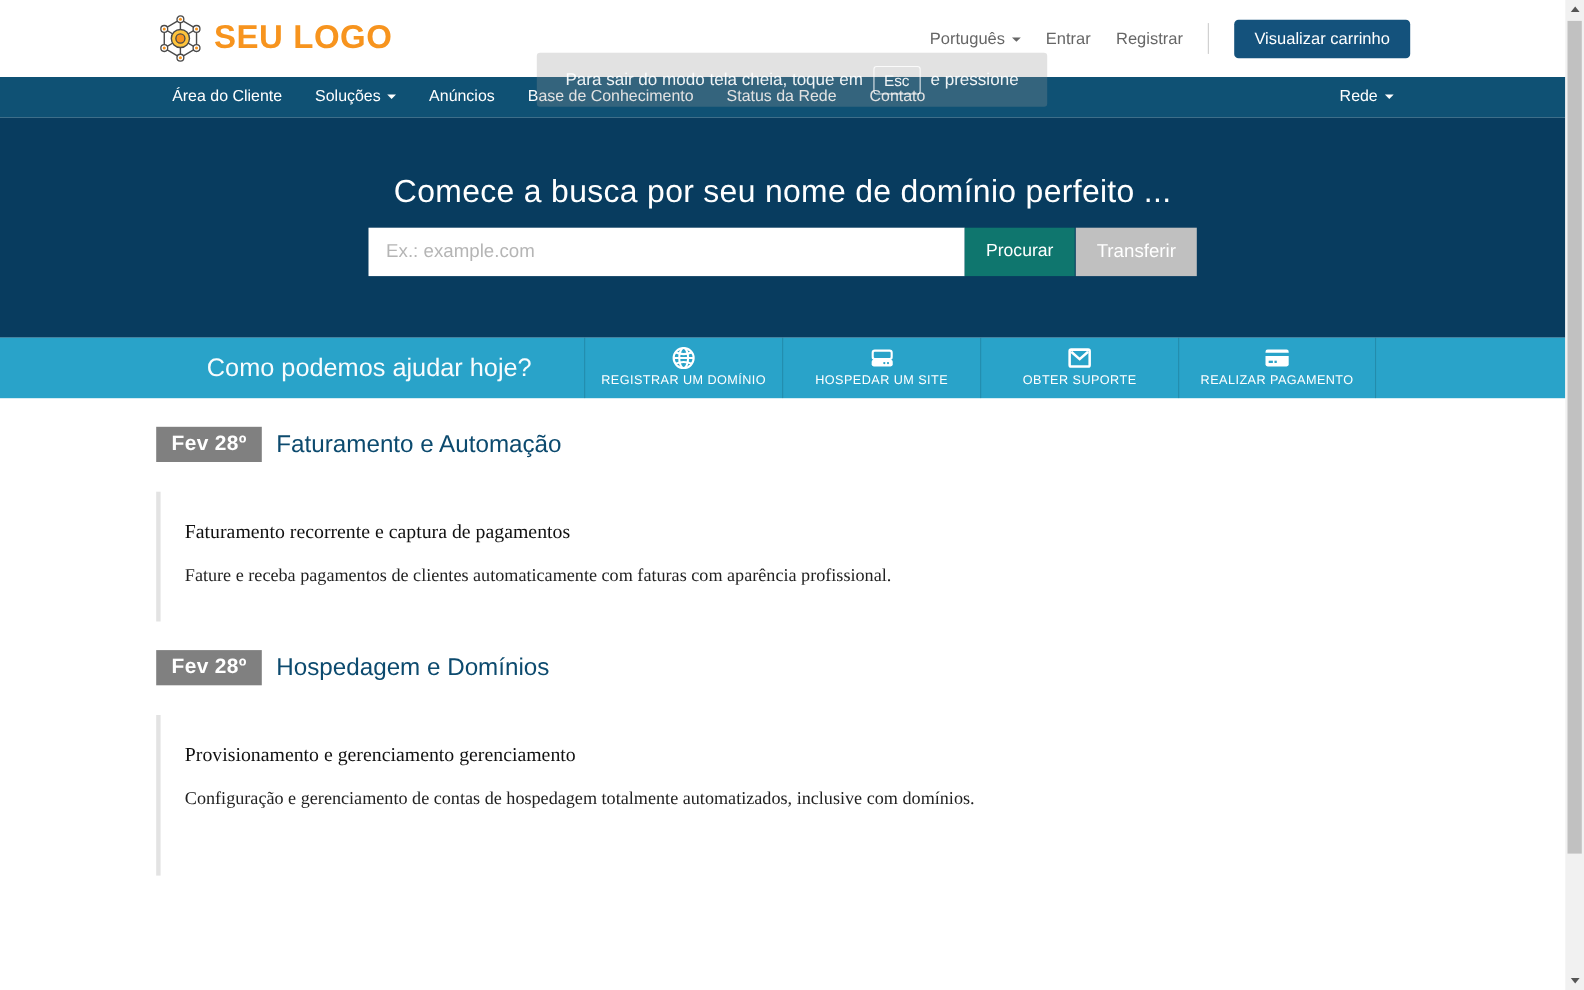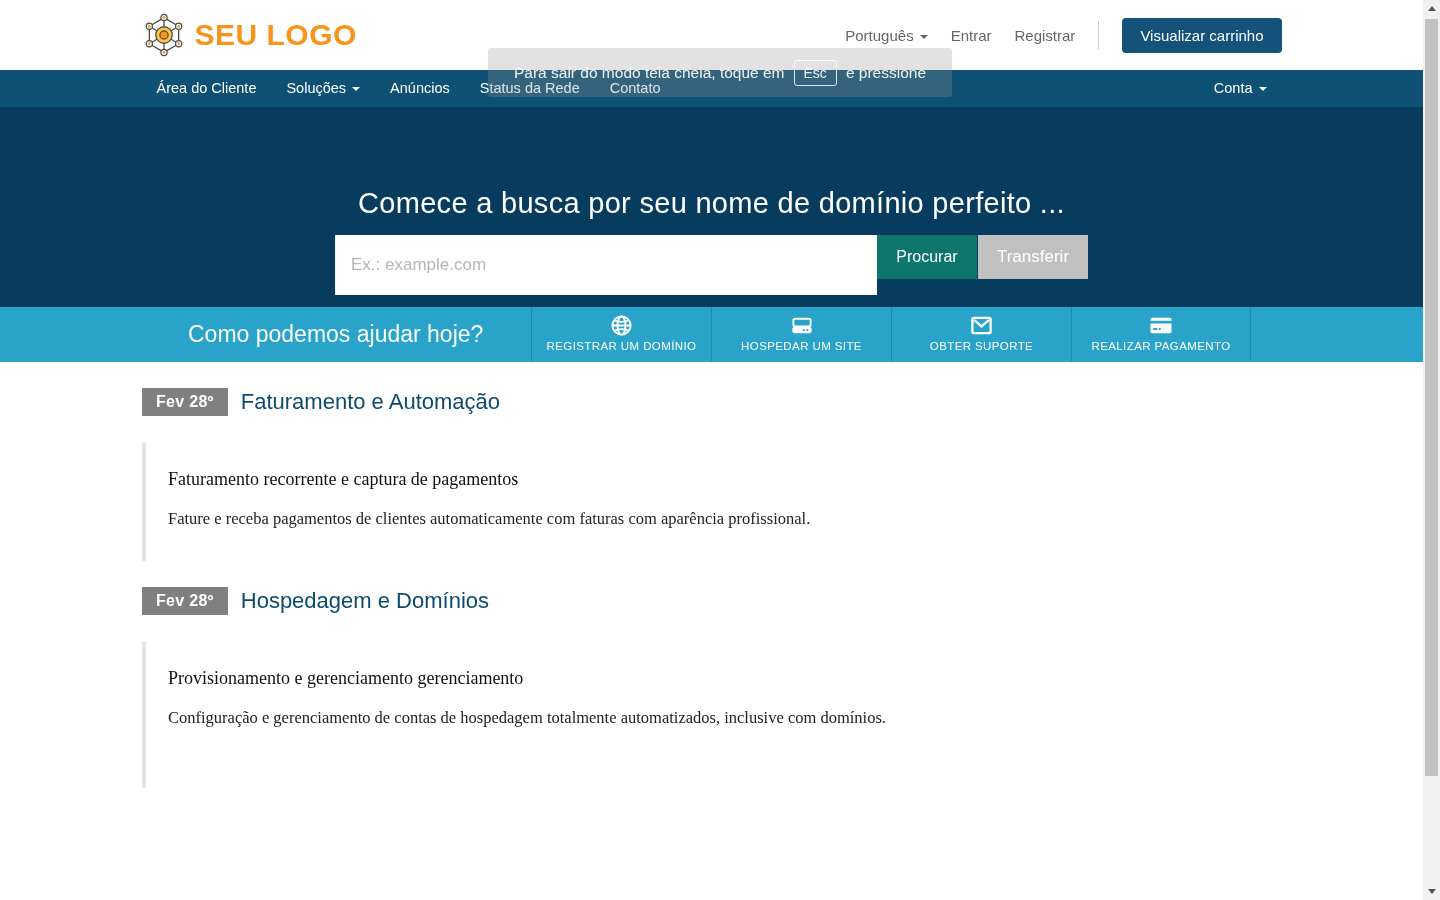--- a/index.html
+++ b/index.html
@@ -51,26 +51,26 @@
     padding: 0 15px; text-decoration: none; cursor: pointer;
   }
   .nav-account {
     position: absolute; right: 15px; top: 0; color: #fff; font-size: 14.5px;
     line-height: 37px; text-decoration: none; cursor: pointer;
   }
 
   
   .hero { height: 200px; background: #083C5F; text-align: center; }
   .hero-title {
-    margin: 0; padding-top: 80px; color: #fff; font-size: 29px;
+    margin: 0; padding-top: 52px; color: #fff; font-size: 29px;
     font-weight: 300; letter-spacing: 0.3px;
   }
   .search-row { margin-top: 15px; display: flex; justify-content: center; }
   .search-input {
-    width: 542px; height: 60px; border: none; outline: none;
+    width: 542px; height: 44px; border: none; outline: none;
     padding: 0 16px; font-size: 17px; font-family: inherit; color: #333;
   }
   .search-input::placeholder { color: #b5b5b5; }
   .btn-search {
     width: 100px; height: 44px; border: none; background: #0f766e; color: #fff;
     font-size: 16px; cursor: pointer; font-family: inherit;
   }
   .btn-transfer {
     width: 110px; height: 44px; border: none; background: #C0C0C0; color: #fff;
     font-size: 17px; cursor: pointer; font-family: inherit; margin-left: 1px;
@@ -91,21 +91,21 @@
   .help-item .hicon { height: 23px; display: block; }
   .help-item .hlabel {
     display: block; margin-top: 3px; color: #fff; font-size: 11.5px; letter-spacing: 0.4px;
   }
 
   
   .main { padding: 0 0 0 142px; background: #fff; }
   .news-heading { margin: 40px 0 0; font-size: 27px; font-weight: 400; color: #3f3f3f; }
   .news-item-head { margin-top: 26px; display: flex; align-items: center; }
   .date-badge {
-    background: #808080; color: #fff; font-size: 16px; font-weight: bold;
+    background: #808080; color: #fff; font-size: 19px; font-weight: bold;
     padding: 5px 14px; letter-spacing: 0.3px;
   }
   .news-title { color: #0c4a6e; font-size: 22px; font-weight: 400; margin-left: 13px; text-decoration: none; cursor: pointer; }
   .news-body {
     margin-top: 27px; border-left: 4px solid #E3E3E3; padding: 26px 0 32px 22px; width: 920px;
   }
   .news-body.tall { padding-bottom: 60px; }
   .news-body h3 {
     font-family: "Liberation Serif", serif; font-size: 18px; font-weight: 400;
     color: #111; margin: 0;
@@ -185,27 +185,30 @@
         <li>
             <a>Área do Cliente</a>
           </li>
         <li>
             <a><span>Soluções</span><span class="caret"></span></a>
           </li>
         <li>
             <a>Anúncios</a>
           </li>
         <li>
+            <a>Base de Conhecimento</a>
+          </li>
+        <li>
             <a>Status da Rede</a>
           </li>
         <li>
             <a>Contato</a>
           </li>
       </ul>
-      <a class="nav-account"><span>Conta</span><span class="caret"></span></a>
+      <a class="nav-account"><span>Rede</span><span class="caret"></span></a>
     </div>
   </nav>
 
   <section class="hero band">
     <h1 class="hero-title">Comece a busca por seu nome de domínio perfeito ...</h1>
     <div class="search-row">
       <input class="search-input" type="text" placeholder="Ex.: example.com" style="">
       <button class="btn-search">Procurar</button>
       <button class="btn-transfer">Transferir</button>
     </div>

